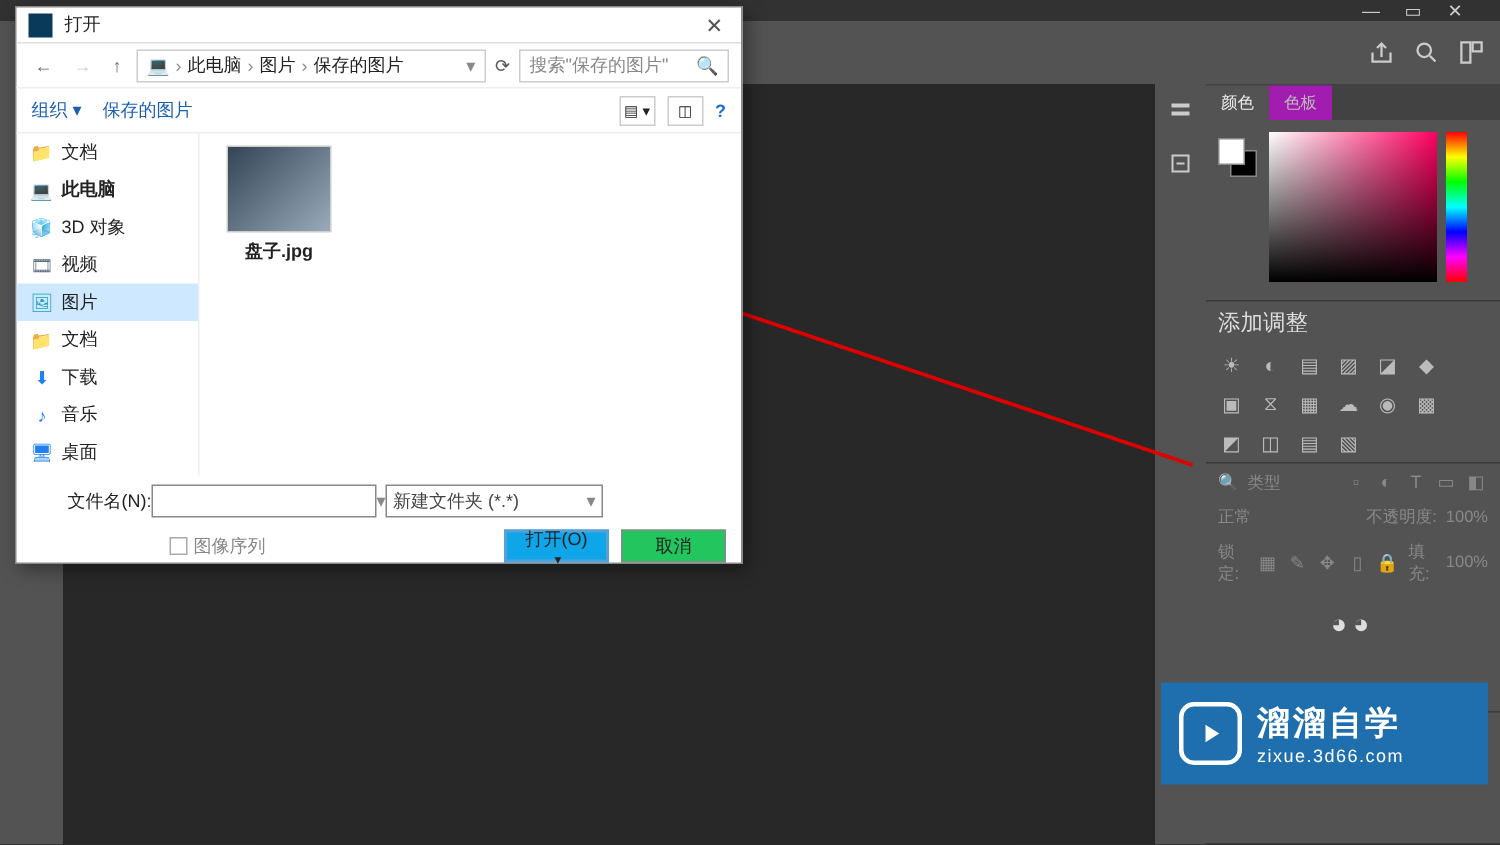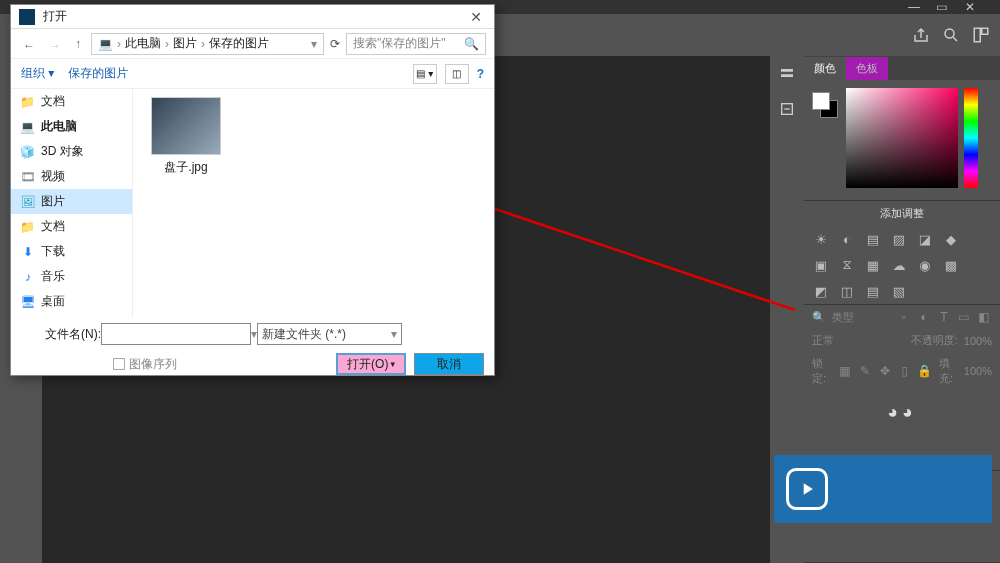--- a/index.html
+++ b/index.html
@@ -27,21 +27,21 @@
   .panel { background:#535353; border-bottom: 1px solid #383838; }
   .panel-tabs { display:flex;height:24px;align-items:flex-end;background:#424242;}
   .ptab { padding:4px 10px 4px 10px; font-size:11px; color:#bbb; background:#a21caf; }
   .ptab.active { background:#535353; color:#eee;}
   .color-picker { height: 120px; display:flex; padding: 8px; gap:6px;align-items:flex-start;}
   .fgbg { width:28px; position:relative; height:28px; margin-top:4px;}
   .fg { width:18px;height:18px;background:#fff;border:1px solid #888;position:absolute;top:0;left:0;}
   .bg { width:18px;height:18px;background:#000;border:1px solid #888;position:absolute;top:8px;left:8px;}
   .satbox { width:112px;height:100px;background:linear-gradient(to bottom,transparent,black),linear-gradient(to right,white,#ff0060);position:relative;}
   .huebar { width:14px;height:100px;background:linear-gradient(to bottom,#f00,#ff0,#0f0,#0ff,#00f,#f0f,#f00);}
-  .panel .head { padding:5px 8px; font-size:11px;color:#ddd;text-align:center;}
+  .panel .head { padding:5px 8px; font-size:15px;color:#ddd;}
   .adjrow { display:flex;gap:8px;padding:4px 8px;}
   .adjrow span { width:18px;height:18px;display:flex;align-items:center;justify-content:center;color:#bbb;font-size:13px;}
   .layerpanel .row { display:flex;align-items:center;gap:6px;padding:4px 8px;color:#888;font-size:11px;}
   .layerpanel .iconrow span{width:16px;height:16px;display:flex;align-items:center;justify-content:center;font-size:12px;}
   .layerbody { height:80px;display:flex;align-items:flex-start;justify-content:center;padding-top:12px;}
   .layerbody .mark { font-size:18px;color:#ddd;letter-spacing:4px;}
   .layerfoot { display:flex;gap:8px;padding:4px 8px;justify-content:flex-end;border-top:1px solid #3a3a3a;}
   .layerfoot span { width:16px;height:16px;display:flex;align-items:center;justify-content:center;color:#bbb;font-size:12px;}
 
   
@@ -59,38 +59,38 @@
   .fd-toolbar { height:30px;display:flex;align-items:center;padding:0 10px;gap:14px;border-bottom:1px solid #eee;}
   .fd-toolbar .t-link { color:#1a5fb4;}
   .fd-toolbar .right { margin-left:auto;display:flex;gap:8px;align-items:center;}
   .fd-toolbar .vbtn { width:24px;height:20px;border:1px solid #ccc;display:flex;align-items:center;justify-content:center;font-size:10px;}
   .fd-body { display:flex;height:228px;}
   .fd-side { width:122px;border-right:1px solid #eee;overflow:hidden;}
   .fd-side .item { display:flex;align-items:center;gap:6px;padding:4px 10px;color:#222;}
   .fd-side .item.sel { background:#cde8ff;}
   .fd-side .ico { width:14px;height:14px;display:flex;align-items:center;justify-content:center;font-size:12px;}
   .fd-content { flex:1;padding:8px 12px;display:flex;gap:20px;align-items:flex-start;}
-  .thumb-item { width:82px;display:flex;flex-direction:column;align-items:center;gap:4px;}
+  .thumb-item { width:82px;display:flex;flex-direction:column;align-items:center;gap:4px;font-weight:bold;}
   .thumb-item.sel { outline:2px solid #d33;outline-offset:4px;}
   .thumb { width:70px;height:58px;border:1px solid #ccc;background:#f6f6f6;display:flex;align-items:center;justify-content:center;position:relative;}
   .thumb.plate { background:linear-gradient(135deg,#345,#9ab);}
   .apple { width:40px;height:40px;border-radius:50% 50% 48% 48%;background:radial-gradient(circle at 30% 30%,#e05050,#8a0a0a);position:relative;}
   .apple:before{content:"";position:absolute;top:-8px;left:20px;width:2px;height:10px;background:#4a2a0a;transform:rotate(10deg);}
   .apple:after{content:"";position:absolute;top:-10px;left:24px;width:10px;height:6px;border-radius:0 6px 0 6px;background:#3a7a2a;}
   .cursor-arrow { position:absolute; width:12px;height:16px;pointer-events:none;}
   .cursor-arrow svg{width:12px;height:16px;fill:#fff;stroke:#000;stroke-width:1;}
   .fd-bottom { padding:6px 10px;display:flex;flex-direction:column;gap:8px;}
   .fd-row { display:flex;align-items:center;}
   .fd-row label { width:80px;text-align:right;}
   .fd-row .field { border:1px solid #888;height:22px;padding:0 4px;}
   .fname { width:150px;}
   .ftype { width:145px;color:#444;}
   .fd-row .chk { display:flex;align-items:center;gap:4px;margin-left:92px;color:#888;}
-  .fd-row .btn { width:70px;height:22px;border:1px solid #888;background:#0ea5e9;display:flex;align-items:center;justify-content:center;cursor:pointer;}
-  .fd-row .btn.primary { border:2px solid #5a9fd4;background:#f9a8d4;}
+  .fd-row .btn { width:70px;height:22px;border:1px solid #888;background:#22c55e;display:flex;align-items:center;justify-content:center;cursor:pointer;}
+  .fd-row .btn.primary { border:2px solid #5a9fd4;background:#0ea5e9;flex-direction:column;}
 
   
   .arrow-svg { position:absolute;left:0;top:0;width:1000px;height:563px;pointer-events:none;z-index:15;}
 
   
   .watermark { position:absolute;right:8px;bottom:40px;width:218px;height:68px;background:#1f6fae;display:flex;align-items:center;gap:10px;padding:0 12px;z-index:30;}
   .wm-logo { width:42px;height:42px;border:3px solid #fff;border-radius:10px;display:flex;align-items:center;justify-content:center;}
   .wm-logo svg{width:20px;height:20px;fill:#fff;}
   .wm-text { display:flex;flex-direction:column;color:#fff;}
   .wm-text .t1{font-size:22px;font-weight:bold;letter-spacing:2px;}
@@ -373,13 +373,17 @@
   </defs>
   <line x1="795" y1="310" x2="320" y2="150" stroke="#d00" stroke-width="2.5" marker-end="url(#ah)"></line>
 </svg>
 
 <div class="watermark">
   <div class="wm-logo">
     <svg viewBox="0 0 24 24">
         <path d="M8 5v14l11-7z"></path>
       </svg>
   </div>
+  <div class="wm-text">
+    <div class="t1">溜溜自学</div>
+    <div class="t2">zixue.3d66.com</div>
+  </div>
 </div>
 
 </body></html>

